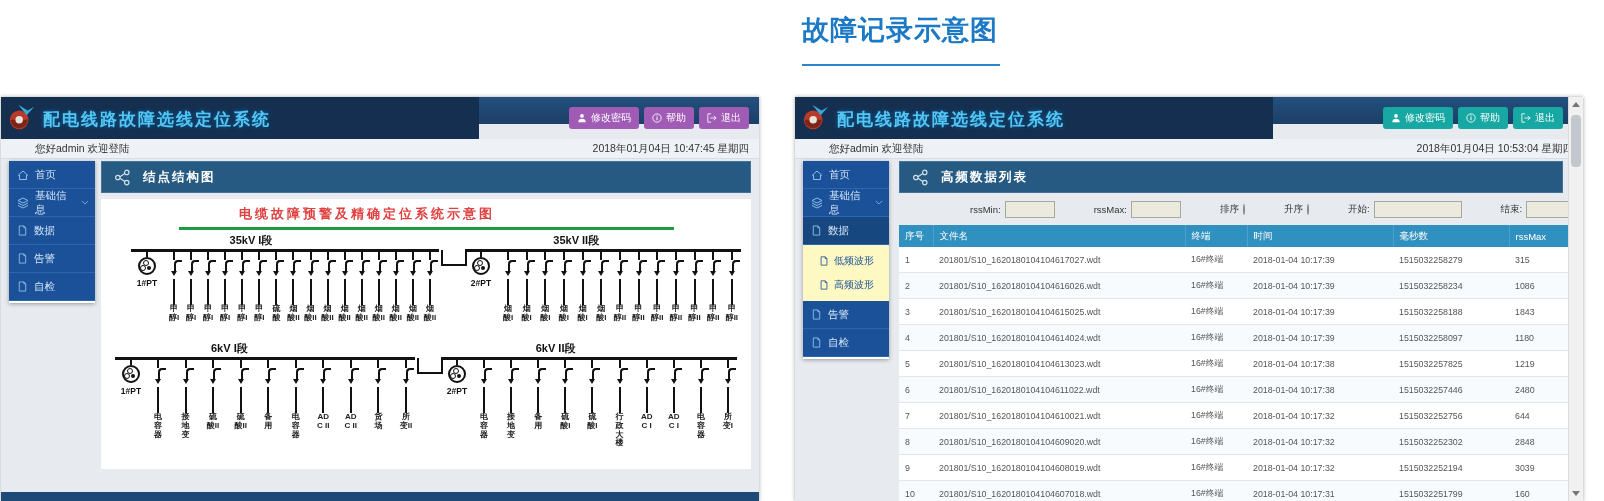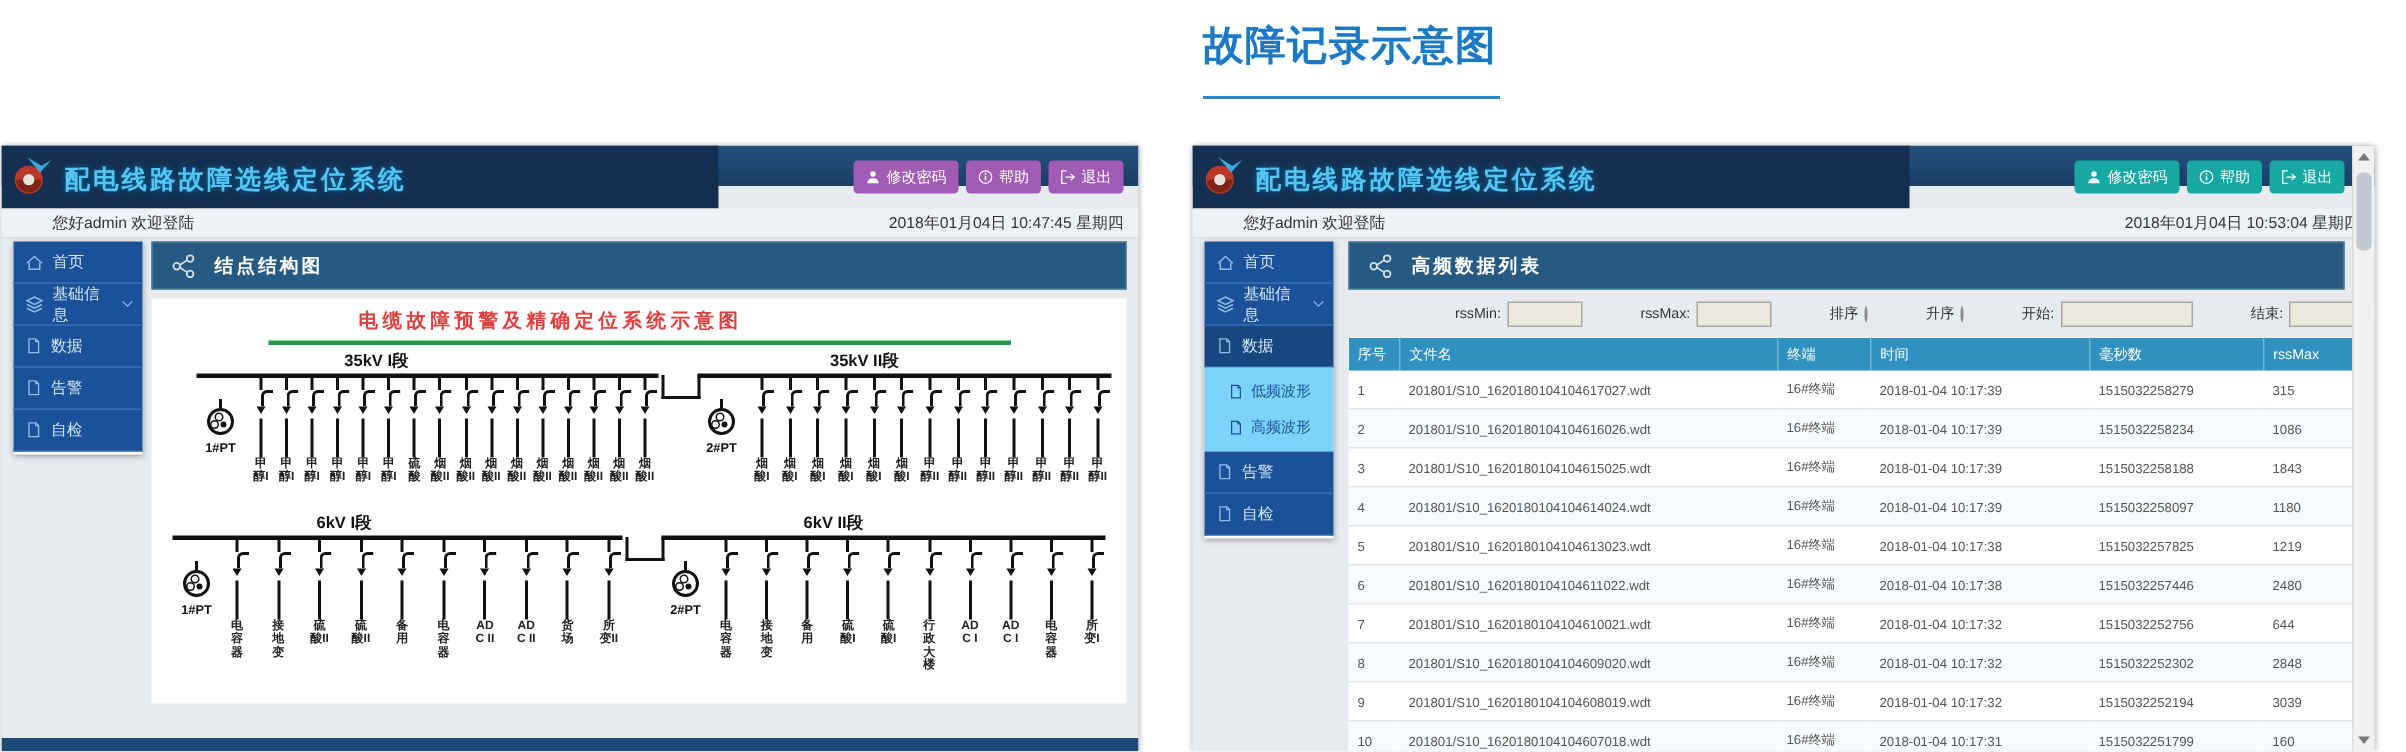--- a/index.html
+++ b/index.html
@@ -36,39 +36,39 @@
     font-size:10.5px;color:#333;display:flex;align-items:center;justify-content:space-between;
     padding:0 10px 0 34px;box-sizing:border-box;}
 
   
   .sidebar{position:absolute;left:8px;top:64px;width:86px;background:#fff;box-shadow:0 1px 4px rgba(0,0,0,.35);padding-bottom:2px;}
   .sb-item{height:27px;background:#1a5198;color:#d4e5f8;font-size:10.5px;display:flex;align-items:center;
     gap:6px;padding-left:8px;border-bottom:1px solid #2a66b2;cursor:pointer;}
   .sb-item.active{background:#16477f;}
   .sb-ic{display:flex;color:#8fbce8;}
   .sb-chev{margin-left:auto;margin-right:6px;color:#8fbce8;display:flex;}
-  .sb-sub{background:#7dd3fc;padding:4px 0;}
+  .sb-sub{background:#fef9c3;padding:4px 0;}
   .sb-sub-item{height:24px;color:#1a5198;font-size:10px;display:flex;align-items:center;gap:5px;
     padding-left:16px;cursor:pointer;}
 
   
   .main{position:absolute;left:100px;top:64px;right:8px;bottom:0;}
   #shot-right .main{left:104px;right:20px;}
   .panel-head{height:30px;background:#265a82;border:1px solid #417598;color:#fff;font-size:12.5px;
     font-weight:bold;display:flex;align-items:center;gap:12px;padding-left:12px;letter-spacing:2px;}
   .share-ic{display:flex;}
 
   
   .content-white{position:relative;margin-top:6px;background:#fff;height:270px;overflow:hidden;}
   .diag-title{position:absolute;left:138px;top:6px;font-size:13px;font-weight:bold;color:#e04040;letter-spacing:3px;}
   .green-line{position:absolute;left:78px;top:28px;width:495px;height:3px;background:#1f9a44;}
   .bus{position:absolute;}
   .bus-line{position:absolute;left:0;right:0;top:0;height:3px;background:#111;}
   .bus-title{position:absolute;top:-16px;left:32%;font-size:11px;font-weight:bold;color:#111;white-space:nowrap;}
-  .pt{position:absolute;left:2px;top:17px;width:28px;display:flex;flex-direction:column;align-items:center;}
+  .pt{position:absolute;left:2px;top:2px;width:28px;display:flex;flex-direction:column;align-items:center;}
   .pt-line{width:2px;height:6px;background:#111;}
   .pt-sym{width:14px;height:14px;border:2px solid #111;border-radius:50%;position:relative;}
   .pt-sym::before{content:"";position:absolute;width:4px;height:4px;border:1px solid #111;border-radius:50%;left:3px;top:1px;}
   .pt-sym::after{content:"";position:absolute;width:4px;height:4px;border:1px solid #111;border-radius:50%;left:0px;top:6px;box-shadow:6px 0 0 -1px #111;}
   .pt-lbl{margin-top:3px;font-size:8.5px;font-weight:bold;color:#111;white-space:nowrap;}
   .feeders{position:absolute;left:36px;right:2px;top:3px;display:flex;justify-content:space-between;}
   .feeder{display:flex;flex-direction:column;align-items:center;width:14px;}
   .stub{width:2px;height:8px;background:#111;}
   .hook{width:6px;height:9px;border-top:2px solid #111;border-left:2px solid #111;border-top-left-radius:4px;transform:translateX(4px);}
   .arr{width:0;height:0;border:3px solid transparent;border-top:5px solid #111;}

